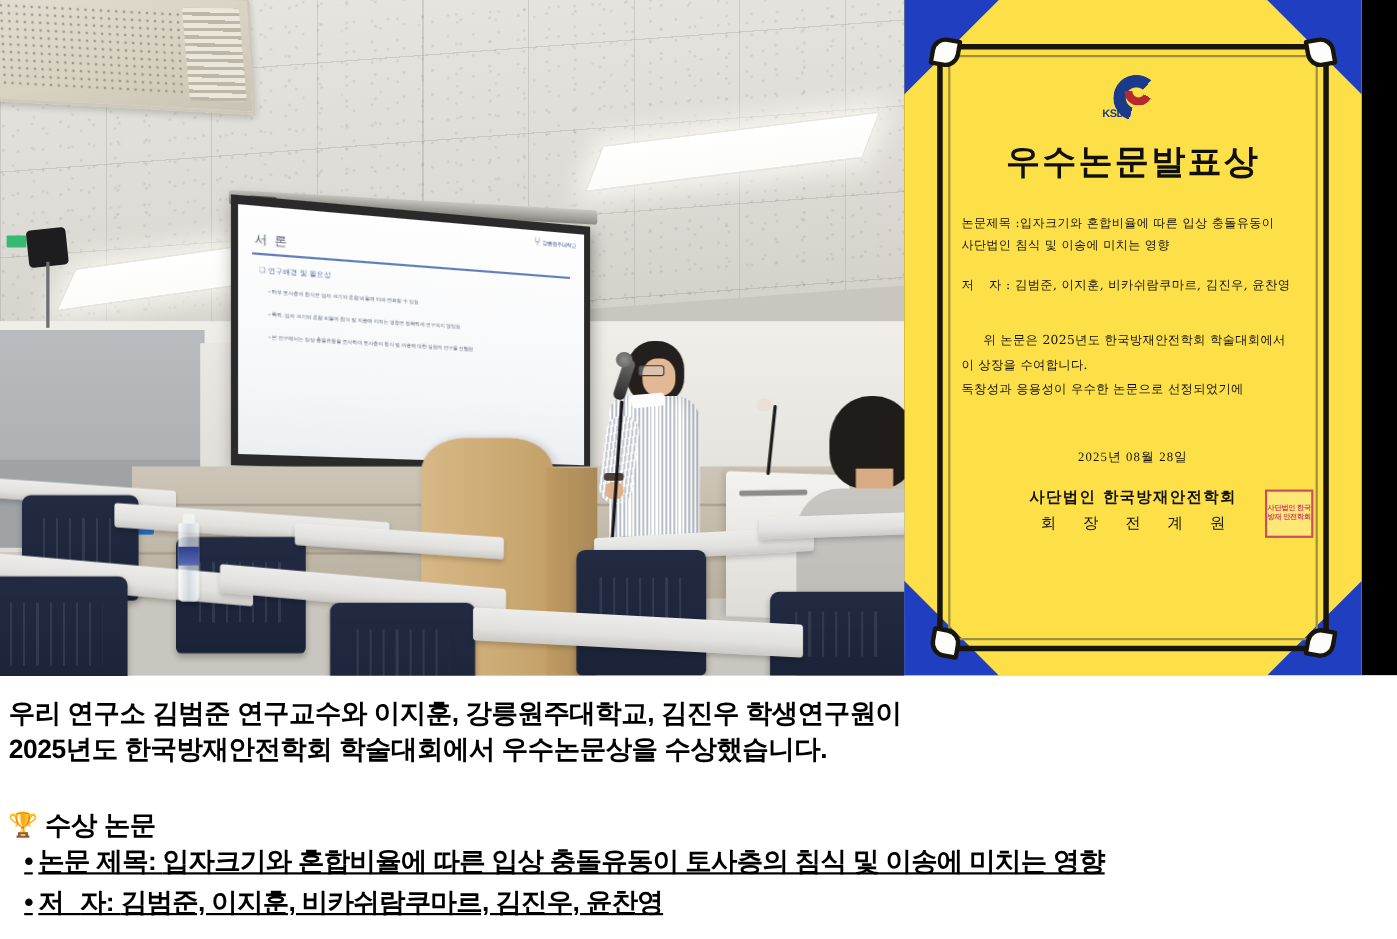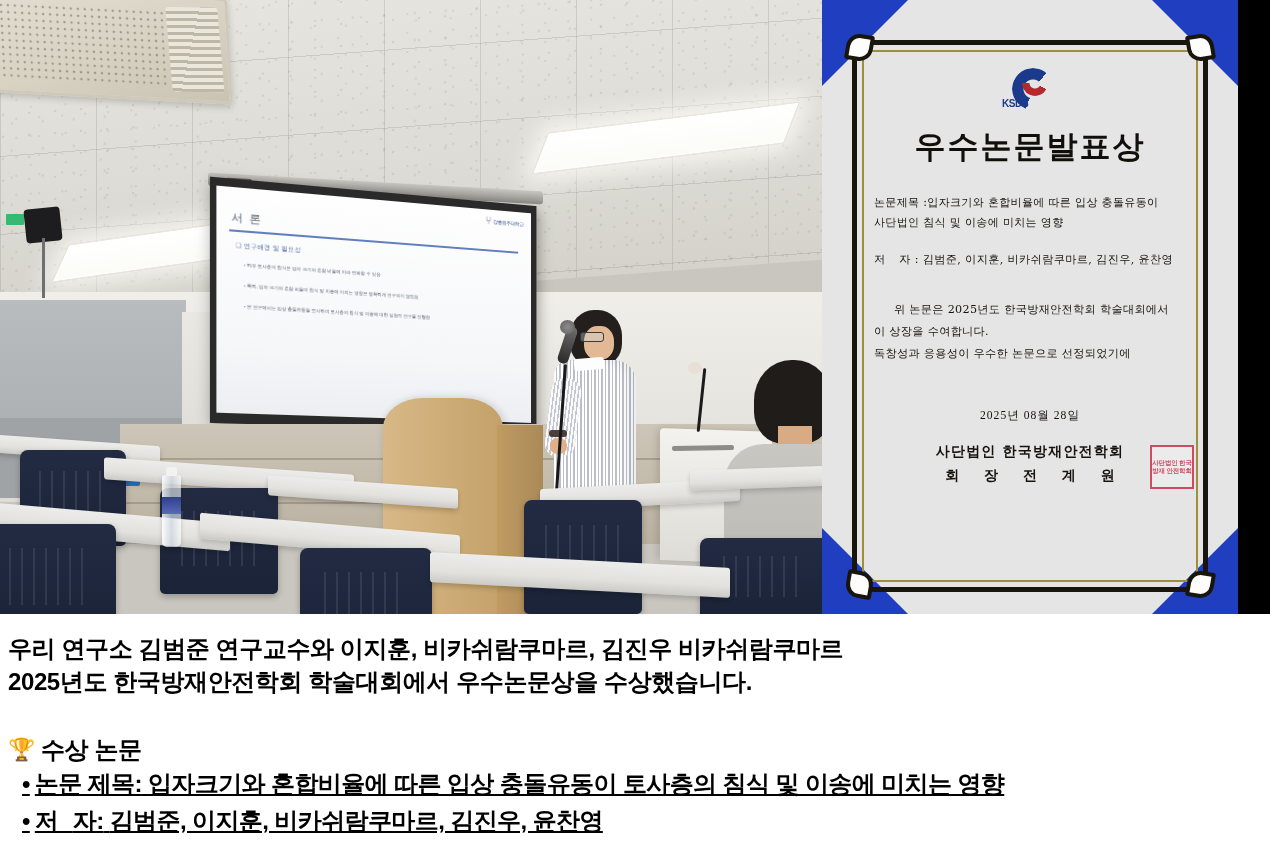--- a/index.html
+++ b/index.html
@@ -304,21 +304,21 @@
   .bottle::after {
     content:""; position:absolute; left: 0; top: 22px; width: 19px; height: 17px;
     background: linear-gradient(to bottom,#2e3f8c,#5a6bb5);
   }
 
   
   .photo-cert {
     position: relative;
     width: 416px;
     height: 614px;
-    background: #e5e5e5;
+    background: #fde047;
     overflow: hidden;
   }
   .cert-corner {
     position: absolute;
     width: 0; height: 0;
   }
   .cc-tl { left:0;  top:0;    border-top: 86px solid var(--cert-blue); border-right: 86px solid transparent; }
   .cc-tr { right:0; top:0;    border-top: 86px solid var(--cert-blue); border-left: 86px solid transparent; }
   .cc-bl { left:0;  bottom:0; border-bottom: 86px solid var(--cert-blue); border-right: 86px solid transparent; }
   .cc-br { right:0; bottom:0; border-bottom: 86px solid var(--cert-blue); border-left: 86px solid transparent; }
@@ -420,21 +420,21 @@
   }
   .cert-signature {
     margin-top: 20px;
     text-align: center;
     position: relative;
   }
   .cert-org {
     font-size: 14px; font-weight: bold; letter-spacing: 1.2px;
   }
   .cert-chair {
-    font-size: 14px; font-weight: bold; letter-spacing: 10px; margin-top: 6px;
+    font-size: 14px; font-weight: normal; letter-spacing: 10px; margin-top: 6px;
     padding-left: 10px;
   }
   .cert-seal {
     position: absolute; right: -8px; top: 2px;
     width: 40px; height: 40px;
     border: 2.5px solid #cf4a63;
     color: #cf4a63;
     font-size: 6.5px;
     line-height: 1.25;
     font-weight: bold;
@@ -610,21 +610,21 @@
       <div class="cert-signature">
         <div class="cert-org">사단법인 한국방재안전학회</div>
         <div class="cert-chair">회 장 전 계 원</div>
         <div class="cert-seal">사단법인 한국방재 안전학회</div>
       </div>
     </div>
   </div>
 </div>
 
 <div class="caption">
-  <div class="cap-line">우리 연구소 김범준 연구교수와 이지훈, 비카쉬람쿠마르, 김진우 비카쉬람쿠마르</div>
+  <div class="cap-line">우리 연구소 김범준 연구교수와 이지훈, 강릉원주대학교, 김진우 학생연구원이</div>
   <div class="cap-line">2025년도 한국방재안전학회 학술대회에서 우수논문상을 수상했습니다.</div>
 
   <div class="cap-gap"></div>
 
   <div class="cap-head">
     <span class="trophy-icon">🏆</span>
     <span>수상 논문</span>
   </div>
 
   <div class="cap-bullet">

